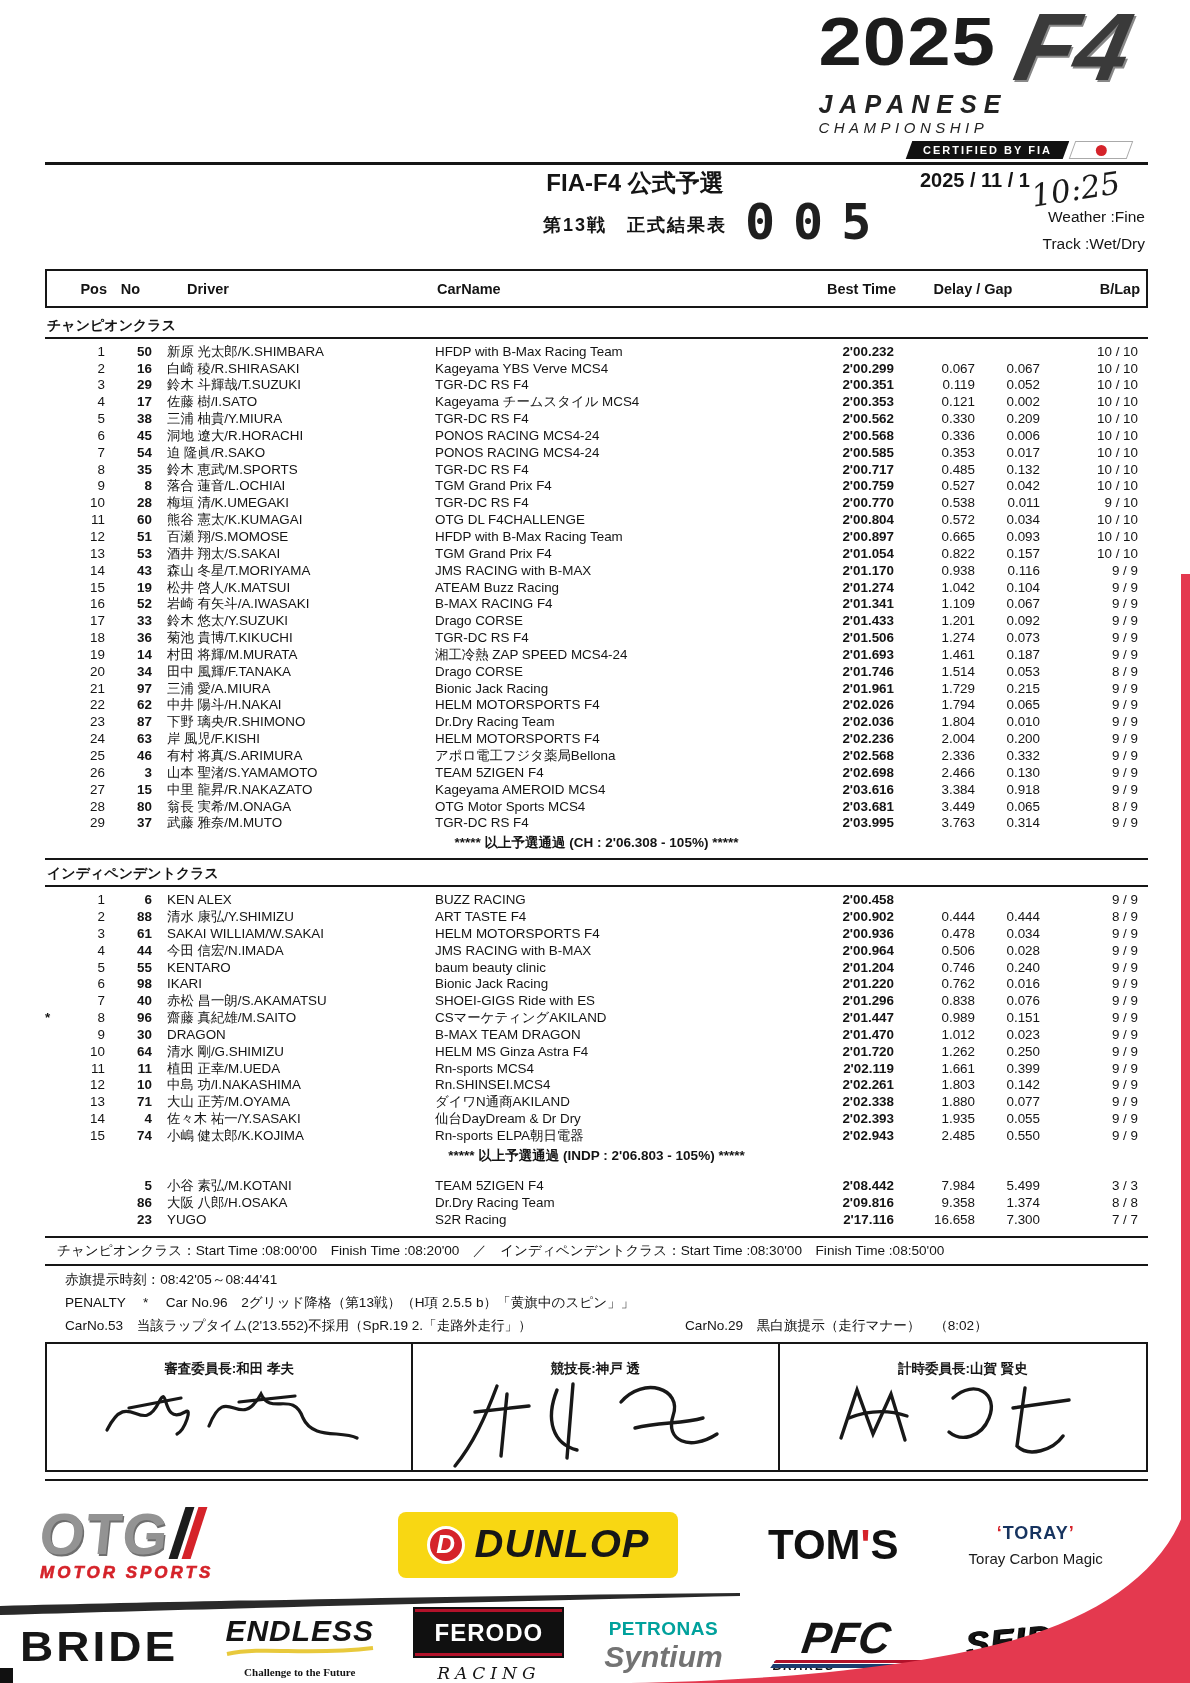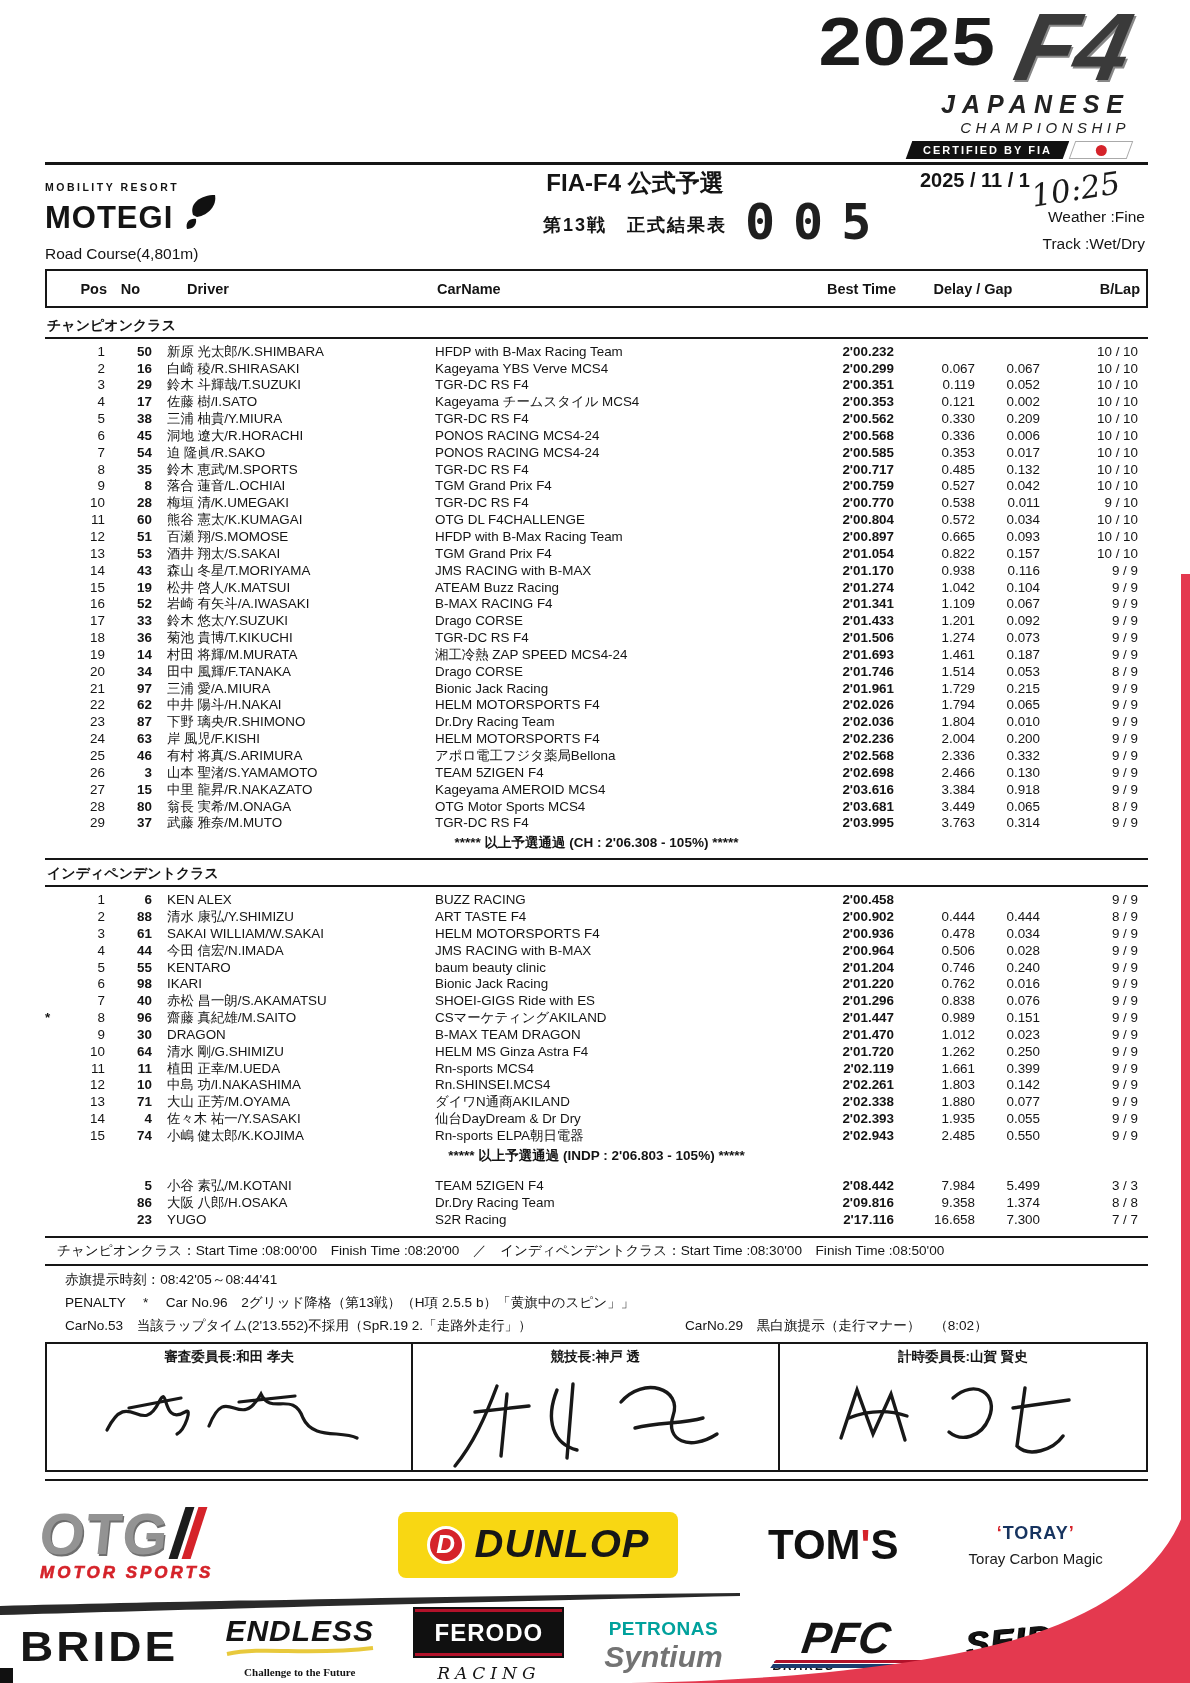--- a/index.html
+++ b/index.html
@@ -5,21 +5,21 @@
   * { margin:0; padding:0; box-sizing:border-box; }
   html,body { background:#fff; }
   body {
     width:1190px; height:1683px; position:relative; overflow:hidden;
     font-family:"Liberation Sans", sans-serif; color:#141414;
   }
   .content { margin:0 42px 0 45px; position:relative; }
 
   
   .top { position:relative; height:162px; }
-  .logo-block { position:absolute; right:60px; top:6px; text-align:right; }
+  .logo-block { position:absolute; right:60px; top:6px; }
   .logo-row { display:flex; justify-content:flex-end; align-items:flex-start; gap:22px; }
   .y2025 { font-weight:900; font-size:78px; line-height:.9; letter-spacing:1px; transform:scaleY(.88); color:#1c1c1c; }
   .f4 { font-weight:900; font-size:96px; line-height:.85; font-style:italic; transform:skewX(-12deg);
         color:#3a3a3a; text-shadow:2px 2px 0 #888; }
   .jpn { font-style:italic; font-weight:bold; font-size:25px; letter-spacing:7px; margin-top:2px; color:#222;}
   .chmp { font-style:italic; font-size:15px; letter-spacing:4.5px; color:#222; }
   .cert-row { display:flex; justify-content:flex-end; gap:6px; margin-top:5px; }
   .cert { background:#111; color:#fff; font-size:11px; font-weight:bold; letter-spacing:2px;
           padding:3px 14px; transform:skewX(-20deg); }
   .cert span { display:inline-block; transform:skewX(20deg); }
@@ -75,21 +75,21 @@
   .cutoff { text-align:center; font-weight:bold; font-size:13.5px; padding:3px 0 2px; }
   .unclassified { margin-top:10px; }
 
   .times { border-top:2.5px solid #161616; border-bottom:2px solid #161616; margin-top:8px;
            padding:4px 0 4px 12px; font-size:13.6px; }
   .fnote { font-size:13.6px; padding-left:20px; margin-top:5px; }
   .fnote-row { display:flex; }
   .fnote-row .n53 { width:620px; }
 
   .sigs { display:grid; grid-template-columns:1fr 1fr 1fr; border:2.5px solid #161616; height:130px; margin-top:7px; }
-  .sig-cell { border-right:2px solid #161616; text-align:center; padding-top:4px; position:relative; }
+  .sig-cell { border-right:2px solid #161616; text-align:center; padding-top:16px; position:relative; }
   .sig-cell:last-child { border-right:none; }
   .sig-title { font-size:13.5px; font-weight:bold; }
   .sig-cell svg { position:absolute; left:50%; transform:translateX(-50%); top:24px; }
 
   .bottom-rule { border-top:2.5px solid #161616; margin-top:7px; }
 
   
   .sponsor-row1 { display:flex; align-items:center; margin:26px 60px 0 40px; gap:0; }
   .sponsor-row2 { display:flex; align-items:center; margin:26px 60px 0 20px; }
 
@@ -159,31 +159,20 @@
           <span class="flagdot"></span>
         </div>
     </div>
   </div>
 </div>
 
 <div class="content">
   <div class="rule-top"></div>
 
   <div class="title-area">
-    <div class="motegi">
-      <div class="m-resort">MOBILITY RESORT</div>
-      <div class="motegi-top">
-        <div class="m-name">MOTEGI</div>
-        <svg class="leaf" width="40" height="38" viewBox="0 0 40 38">
-          <path d="M14 22 C10 10 22 2 36 2 C38 12 30 22 18 24 Z" fill="#111"></path>
-          <path d="M8 36 C6 29 11 25 17 26 C18 32 14 36 8 36 Z" fill="#111"></path>
-        </svg>
-      </div>
-      <div class="m-course">Road Course(4,801m)</div>
-    </div>
 
     <div class="evt">
       <div class="evt-main">FIA-F4 公式予選</div>
       <div class="evt-sub">第13戦　正式結果表</div>
     </div>
 
     <div class="stamp">005</div>
     <div class="date">2025 / 11 / 1</div>
     <div class="handtime">10:25</div>
     <div class="wx">

